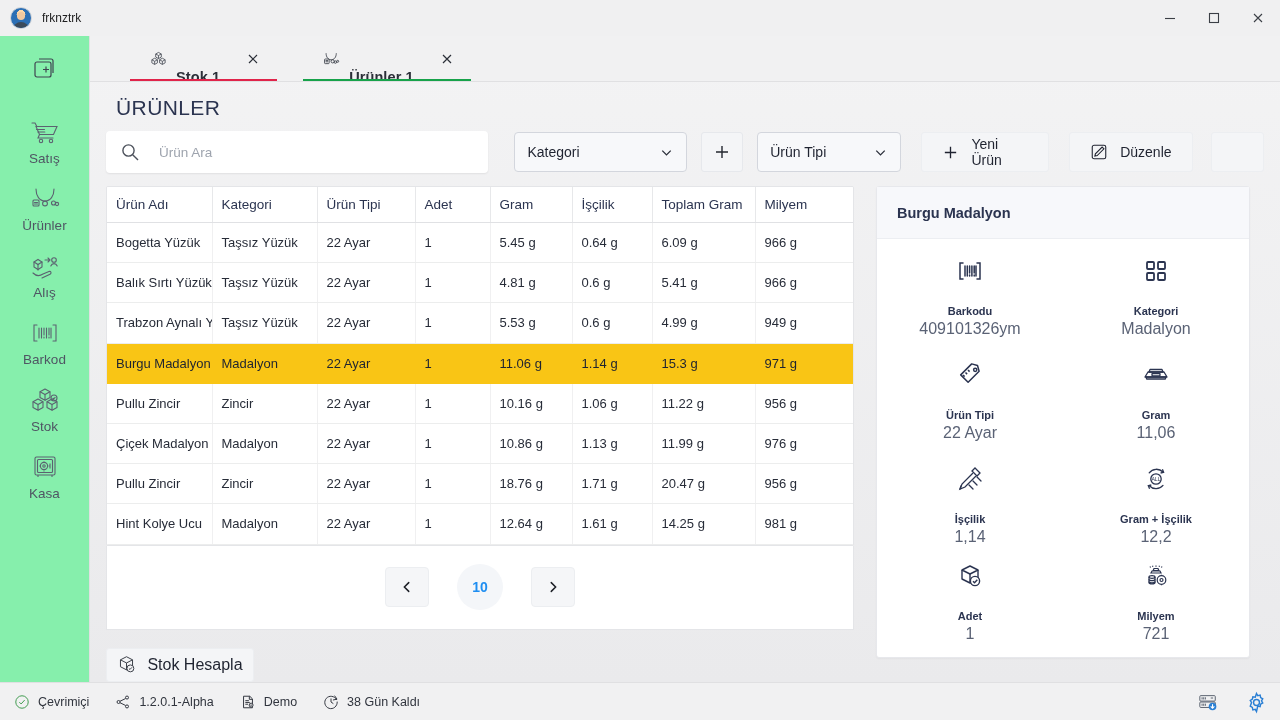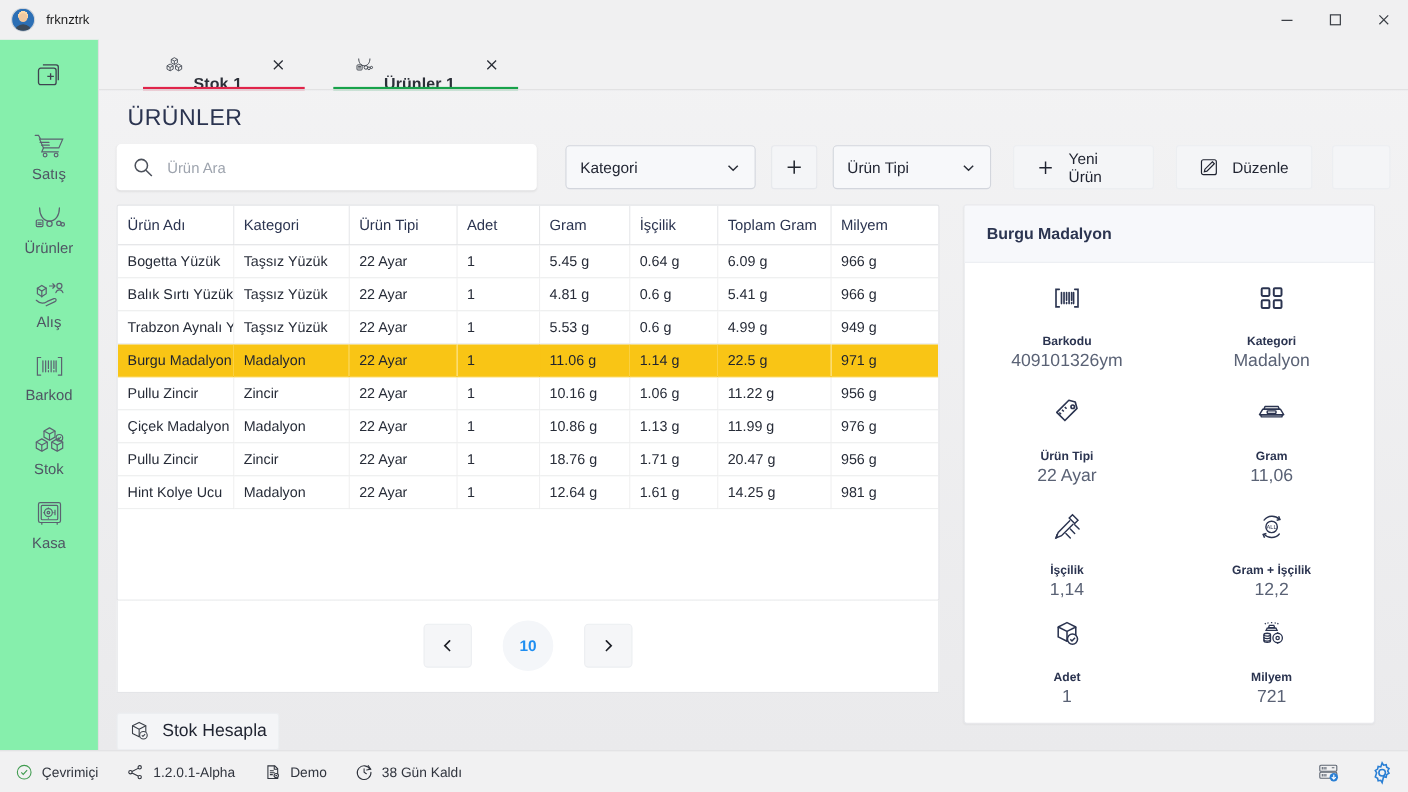--- a/index.html
+++ b/index.html
@@ -122,21 +122,21 @@
 
   
   .toolbar {
     display: flex; align-items: center; gap: 0;
     height: 48px; min-height: 48px; margin-bottom: 10px;
     position: relative;
   }
   .searchbox {
     width: 400px; height: 42px; background: #fff;
     border-radius: 4px; display: flex; align-items: center;
-    padding: 0 14px; gap: 12px;
+    padding: 0 14px; gap: 19px;
     box-shadow: 0 1px 2px rgba(0,0,0,.07);
   }
   .searchbox .ph { font-size: 13.5px; color: #9ea4ae; }
   .select {
     height: 40px; border: 1px solid #d3d6dd; background: #f7f8fa;
     border-radius: 4px; display: flex; align-items: center;
     justify-content: space-between; padding: 0 12px;
     font-size: 14px; color: #1f2330;
   }
   .select.kategori { width: 180px; margin-left: 26px; }
@@ -158,21 +158,21 @@
     overflow: hidden;
   }
 
   
   .main-split { display: flex; gap: 22px; flex: 1; min-height: 0; }
   .table-col { width: 748px; min-width: 748px; display: flex; flex-direction: column; }
   .table-card {
     background: #fff; border: 1px solid #e4e5e8;
     border-radius: 2px; overflow: hidden;
     height: 420px;
-    display: flex; flex-direction: column;
+    display: flex; flex-direction: row;
   }
   table { width: 100%; border-collapse: collapse; table-layout: fixed; }
   th {
     font-size: 13.5px; font-weight: normal; color: #2b3450;
     text-align: left; padding: 10px 9px 10px 9px;
     background: #fff; border-right: 1px solid #e7e8ea;
     border-bottom: 1px solid #e0e1e4;
     white-space: nowrap; overflow: hidden;
   }
   th:last-child, td:last-child { border-right: none; }
@@ -538,21 +538,21 @@
                     <td>4.99 g</td>
                     <td>949 g</td>
                   </tr>
                   <tr class="sel">
                     <td>Burgu Madalyon</td>
                     <td>Madalyon</td>
                     <td>22 Ayar</td>
                     <td>1</td>
                     <td>11.06 g</td>
                     <td>1.14 g</td>
-                    <td>22.5 g</td>
+                    <td>15.3 g</td>
                     <td>971 g</td>
                   </tr>
                   <tr>
                     <td>Pullu Zincir</td>
                     <td>Zincir</td>
                     <td>22 Ayar</td>
                     <td>1</td>
                     <td>10.16 g</td>
                     <td>1.06 g</td>
                     <td>11.22 g</td>

